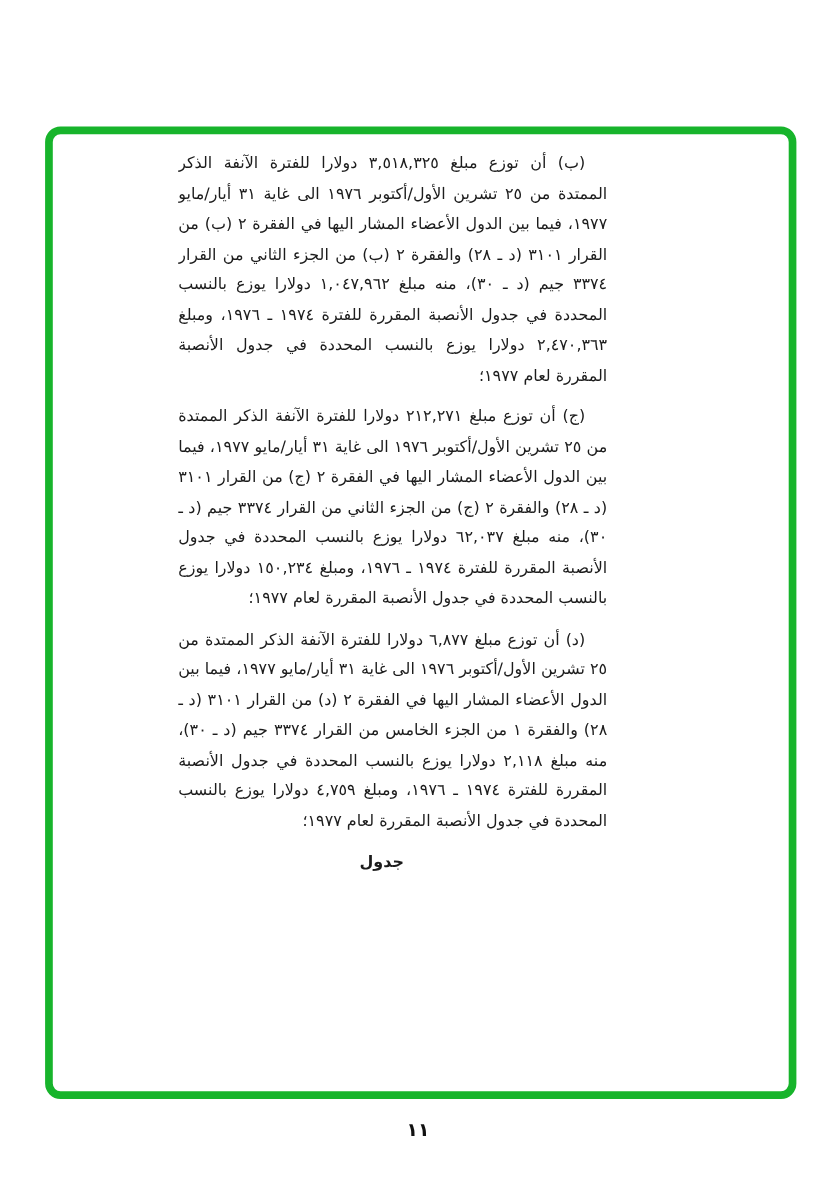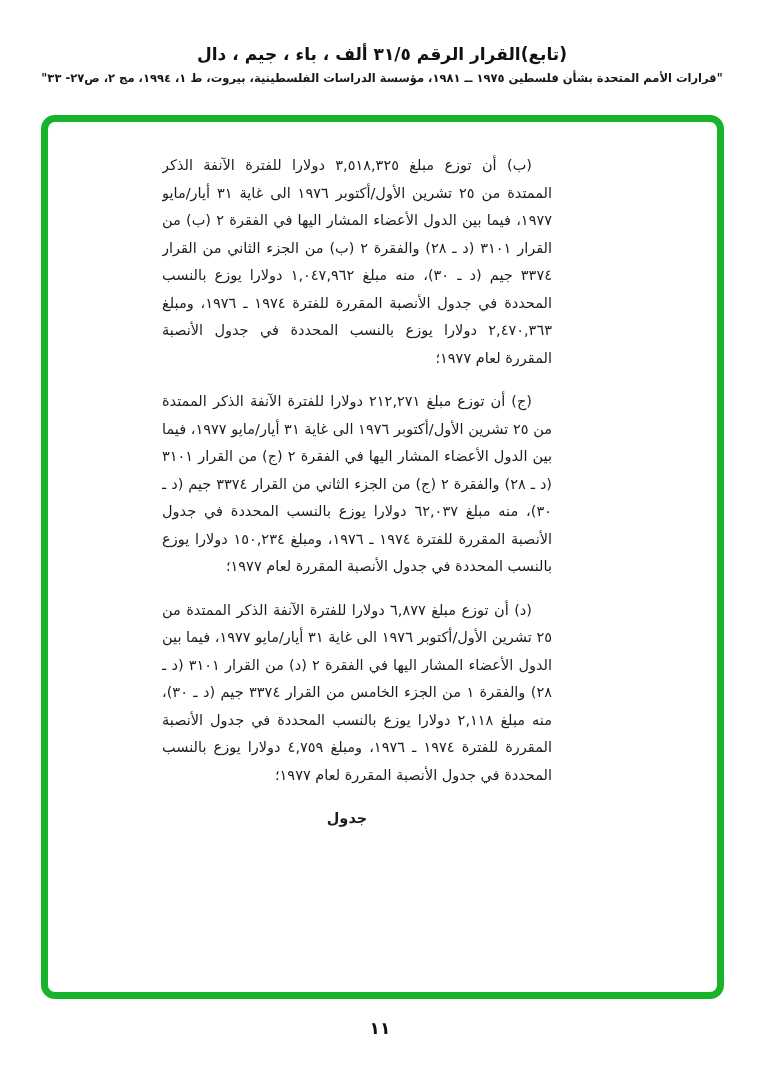--- a/index.html
+++ b/index.html
@@ -61,21 +61,21 @@
     width:390px;
     height:840px;
     overflow:hidden;
     direction:rtl;
     text-align:justify;
     font-size:14.5px;
     line-height:27.5px;
     color:#1c1c1c;
   }
   .content p{
-    margin:16px 0 10px 0;
+    margin:0 0 10px 0;
     text-indent:20px;
   }
   .content p.closing{
     text-indent:0;
     margin-bottom:0;
   }
   .section-heading{
     margin:22px 0 16px 0;
     text-align:center;
     font-weight:bold;
@@ -97,24 +97,20 @@
     letter-spacing:2px;
     color:#111;
     direction:rtl;
   }
 </style>
 </head>
 <body>
 
 <div class="page">
 
-  <div class="doc-header">
-    <div class="doc-title">(تابع)القرار الرقم  ٣١/٥ ألف ، باء ، جيم ، دال</div>
-    <div class="doc-source">"قرارات الأمم المتحدة بشأن فلسطين ١٩٧٥ ــ ١٩٨١، مؤسسة الدراسات الفلسطينية، بيروت، ط ١، ١٩٩٤، مج ٢، ص٢٧- ٣٣"</div>
-  </div>
 
   <div class="green-frame"></div>
 
   <div class="content">
     <p>(ب) أن توزع مبلغ ٣,٥١٨,٣٢٥ دولارا للفترة الآنفة الذكر الممتدة من ٢٥ تشرين الأول/أكتوبر ١٩٧٦ الى غاية ٣١ أيار/مايو ١٩٧٧، فيما بين الدول الأعضاء المشار اليها في الفقرة ٢ (ب) من القرار ٣١٠١ (د ـ ٢٨) والفقرة ٢ (ب) من الجزء الثاني من القرار ٣٣٧٤ جيم (د ـ ٣٠)، منه مبلغ ١,٠٤٧,٩٦٢ دولارا يوزع بالنسب المحددة في جدول الأنصبة المقررة للفترة ١٩٧٤ ـ ١٩٧٦، ومبلغ ٢,٤٧٠,٣٦٣ دولارا يوزع بالنسب المحددة في جدول الأنصبة المقررة لعام ١٩٧٧؛</p>
     <p>(ج) أن توزع مبلغ ٢١٢,٢٧١ دولارا للفترة الآنفة الذكر الممتدة من ٢٥ تشرين الأول/أكتوبر ١٩٧٦ الى غاية ٣١ أيار/مايو ١٩٧٧، فيما بين الدول الأعضاء المشار اليها في الفقرة ٢ (ج) من القرار ٣١٠١ (د ـ ٢٨) والفقرة ٢ (ج) من الجزء الثاني من القرار ٣٣٧٤ جيم (د ـ ٣٠)، منه مبلغ ٦٢,٠٣٧ دولارا يوزع بالنسب المحددة في جدول الأنصبة المقررة للفترة ١٩٧٤ ـ ١٩٧٦، ومبلغ ١٥٠,٢٣٤ دولارا يوزع بالنسب المحددة في جدول الأنصبة المقررة لعام ١٩٧٧؛</p>
     <p>(د) أن توزع مبلغ ٦,٨٧٧ دولارا للفترة الآنفة الذكر الممتدة من ٢٥ تشرين الأول/أكتوبر ١٩٧٦ الى غاية ٣١ أيار/مايو ١٩٧٧، فيما بين الدول الأعضاء المشار اليها في الفقرة ٢ (د) من القرار ٣١٠١ (د ـ ٢٨) والفقرة ١ من الجزء الخامس من القرار ٣٣٧٤ جيم (د ـ ٣٠)، منه مبلغ ٢,١١٨ دولارا يوزع بالنسب المحددة في جدول الأنصبة المقررة للفترة ١٩٧٤ ـ ١٩٧٦، ومبلغ ٤,٧٥٩ دولارا يوزع بالنسب المحددة في جدول الأنصبة المقررة لعام ١٩٧٧؛</p>
 
     <p class="section-heading">جدول</p>
 

